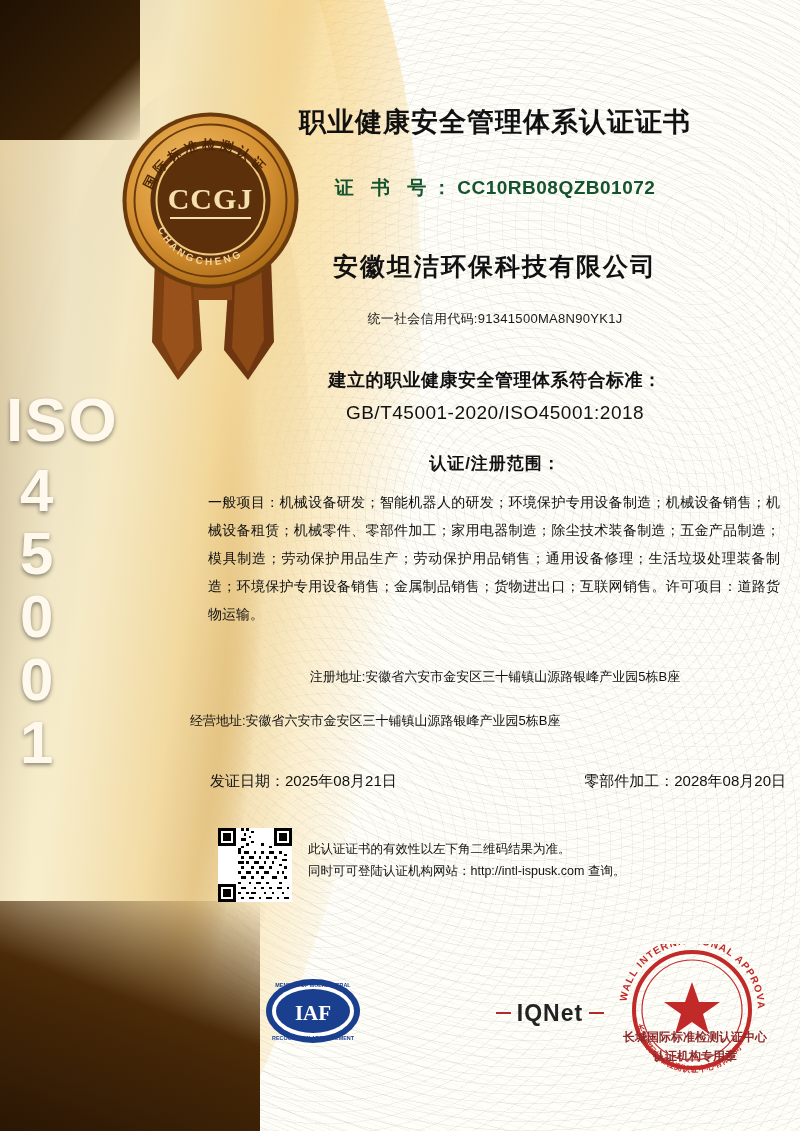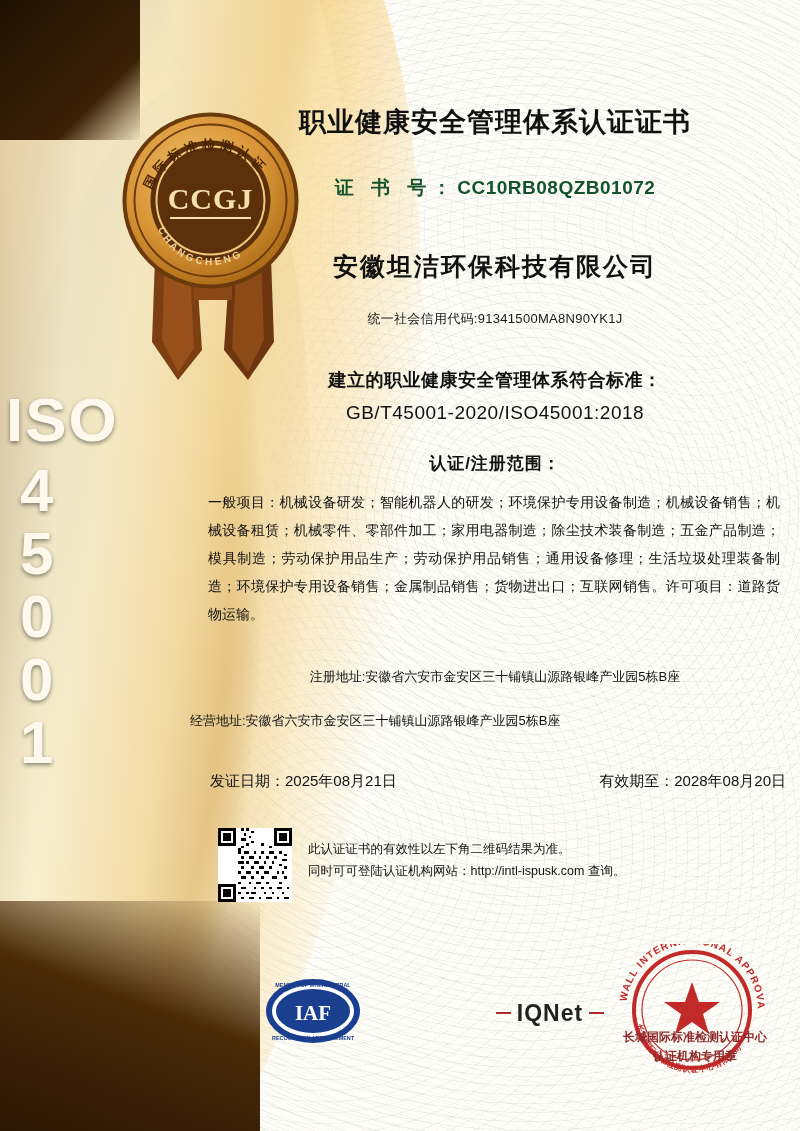--- a/index.html
+++ b/index.html
@@ -234,21 +234,21 @@
     <div class="std-code">GB/T45001-2020/ISO45001:2018</div>
 
     <div class="scope-title">认证/注册范围：</div>
     <div class="scope-body">一般项目：机械设备研发；智能机器人的研发；环境保护专用设备制造；机械设备销售；机械设备租赁；机械零件、零部件加工；家用电器制造；除尘技术装备制造；五金产品制造；模具制造；劳动保护用品生产；劳动保护用品销售；通用设备修理；生活垃圾处理装备制造；环境保护专用设备销售；金属制品销售；货物进出口；互联网销售。许可项目：道路货物运输。</div>
 
     <div class="addr1">注册地址:安徽省六安市金安区三十铺镇山源路银峰产业园5栋B座</div>
     <div class="addr2">经营地址:安徽省六安市金安区三十铺镇山源路银峰产业园5栋B座</div>
 
     <div class="dates">
       <span>发证日期：2025年08月21日</span>
-      <span>有效期至：2028年08月20日</span>
+      <span>零部件加工：2028年08月20日</span>
     </div>
 
     <div class="qr">
       <svg viewBox="0 0 29 29" width="74" height="74" shape-rendering="crispEdges">
         <rect width="29" height="29" fill="#fff"></rect>
         <g fill="#000">
           <rect x="0" y="0" width="7" height="1"></rect>
             <rect x="0" y="6" width="7" height="1"></rect>
           <rect x="0" y="0" width="1" height="7"></rect>
             <rect x="6" y="0" width="1" height="7"></rect>

